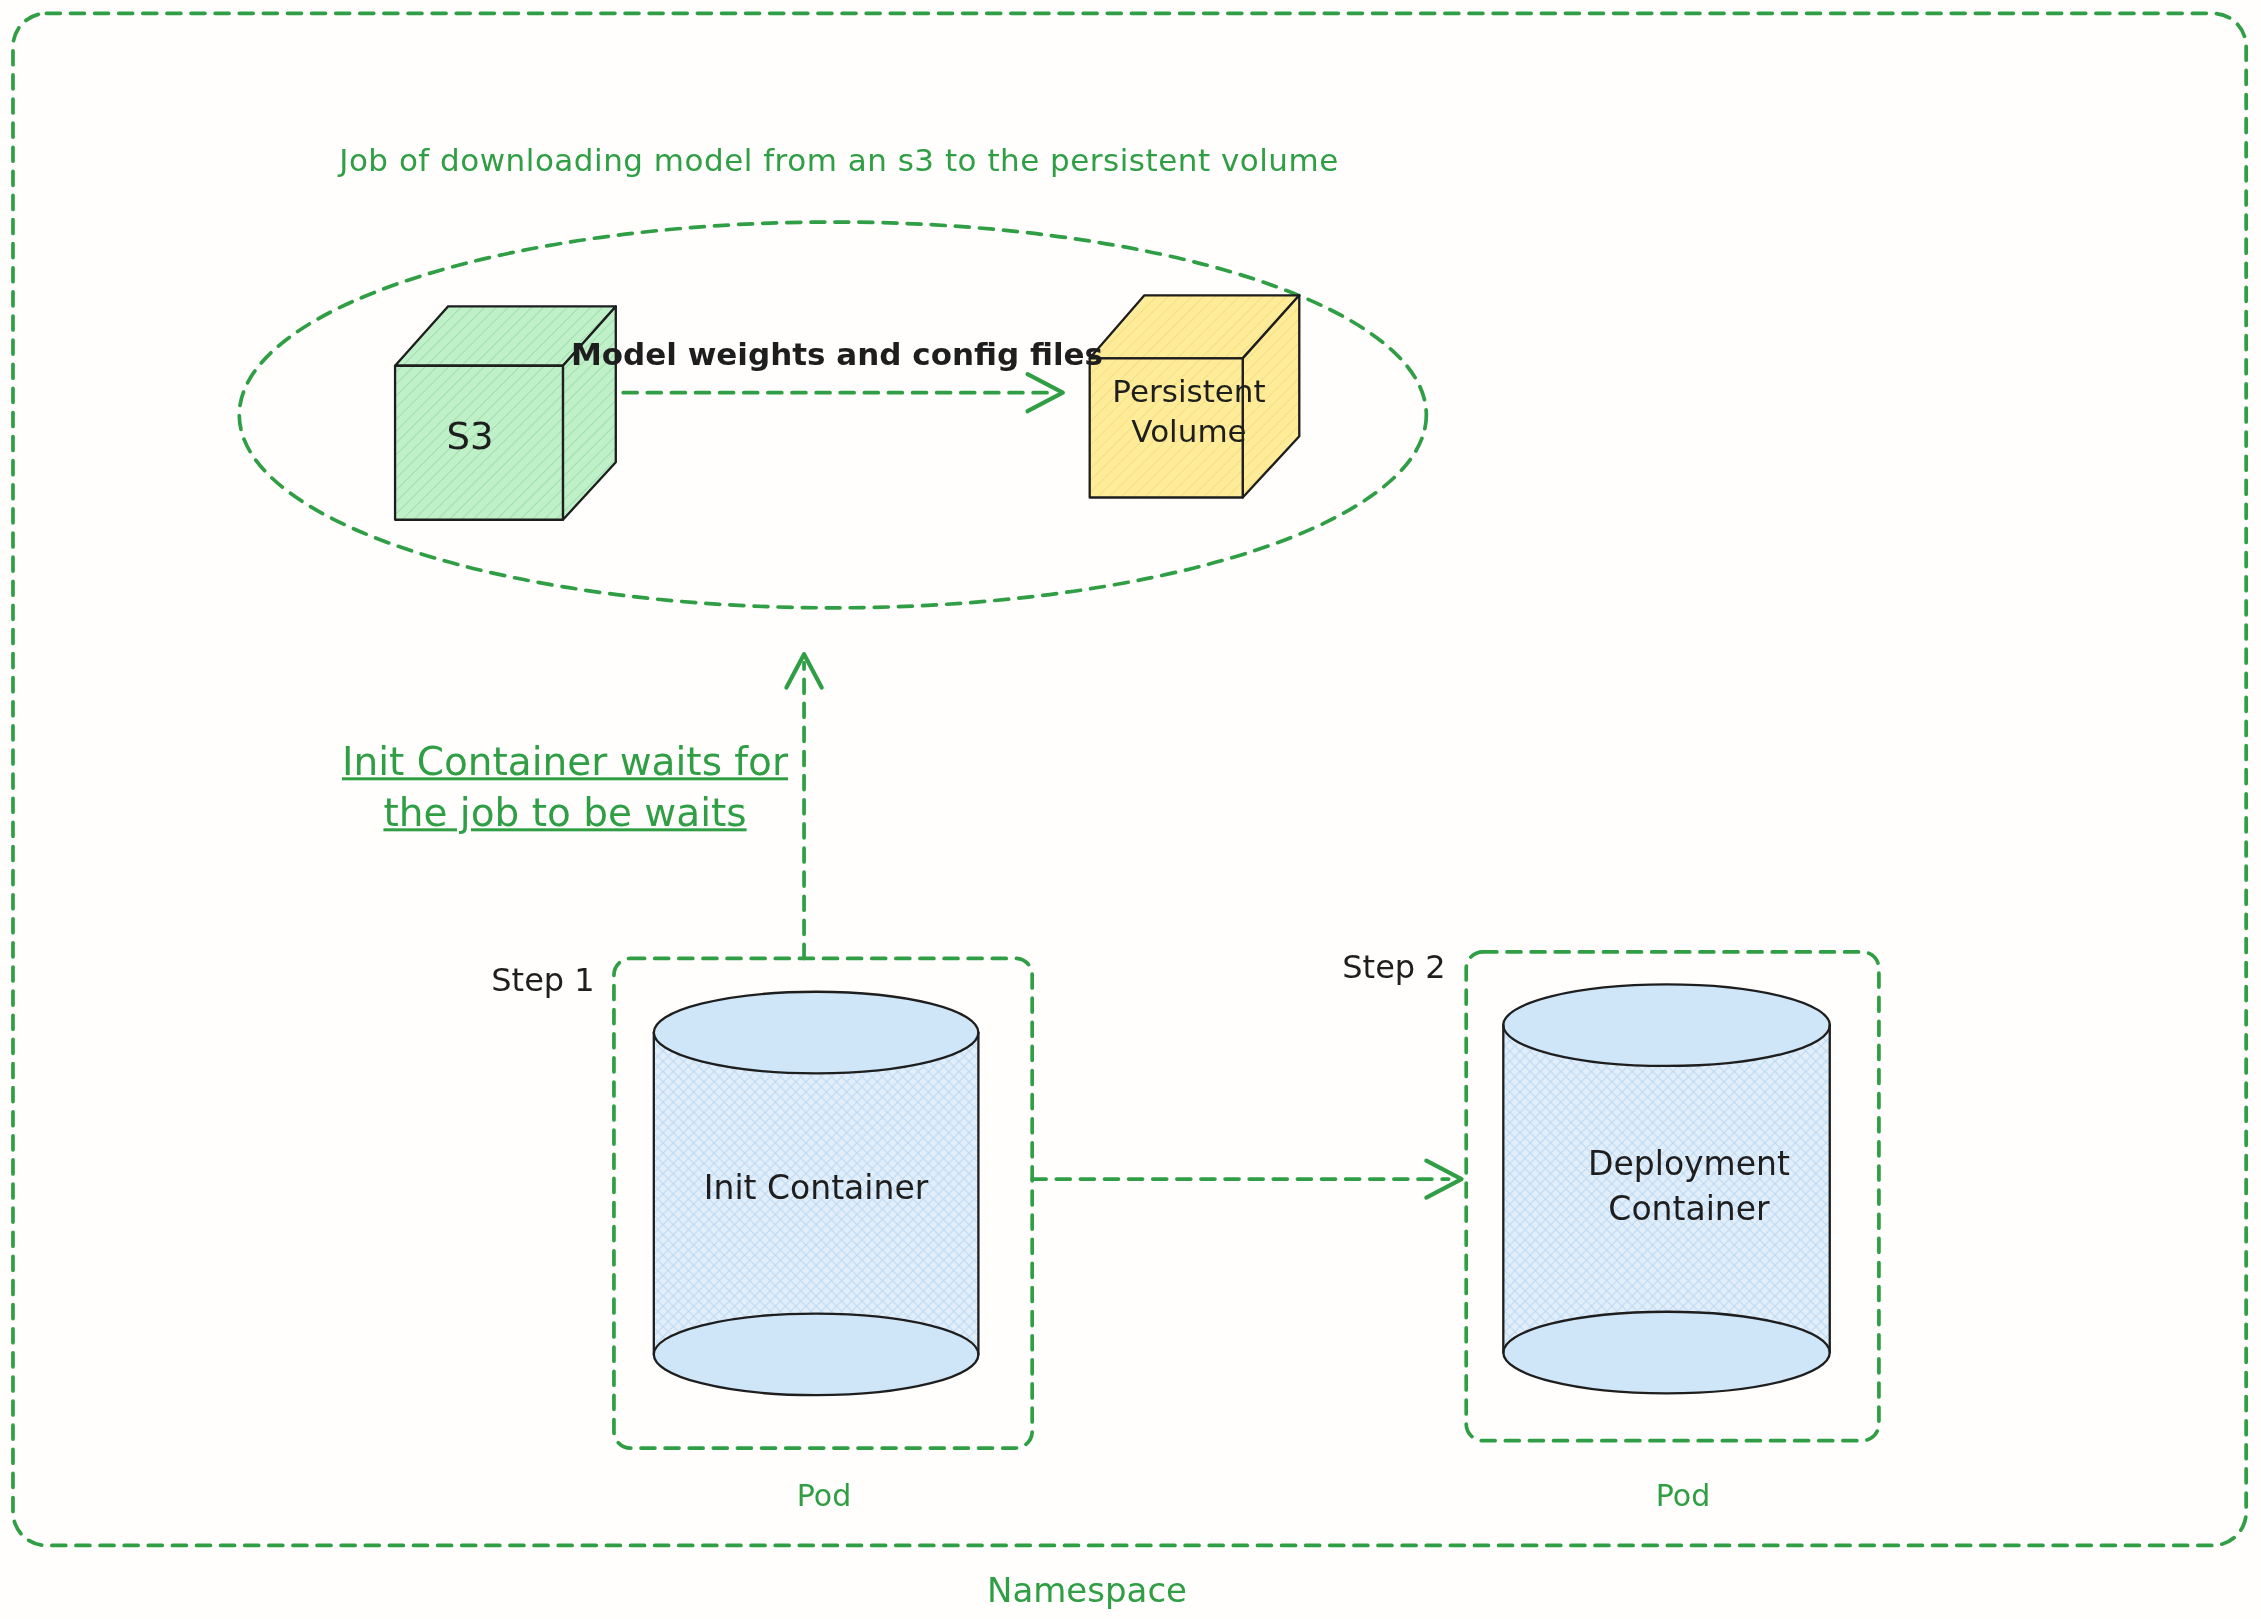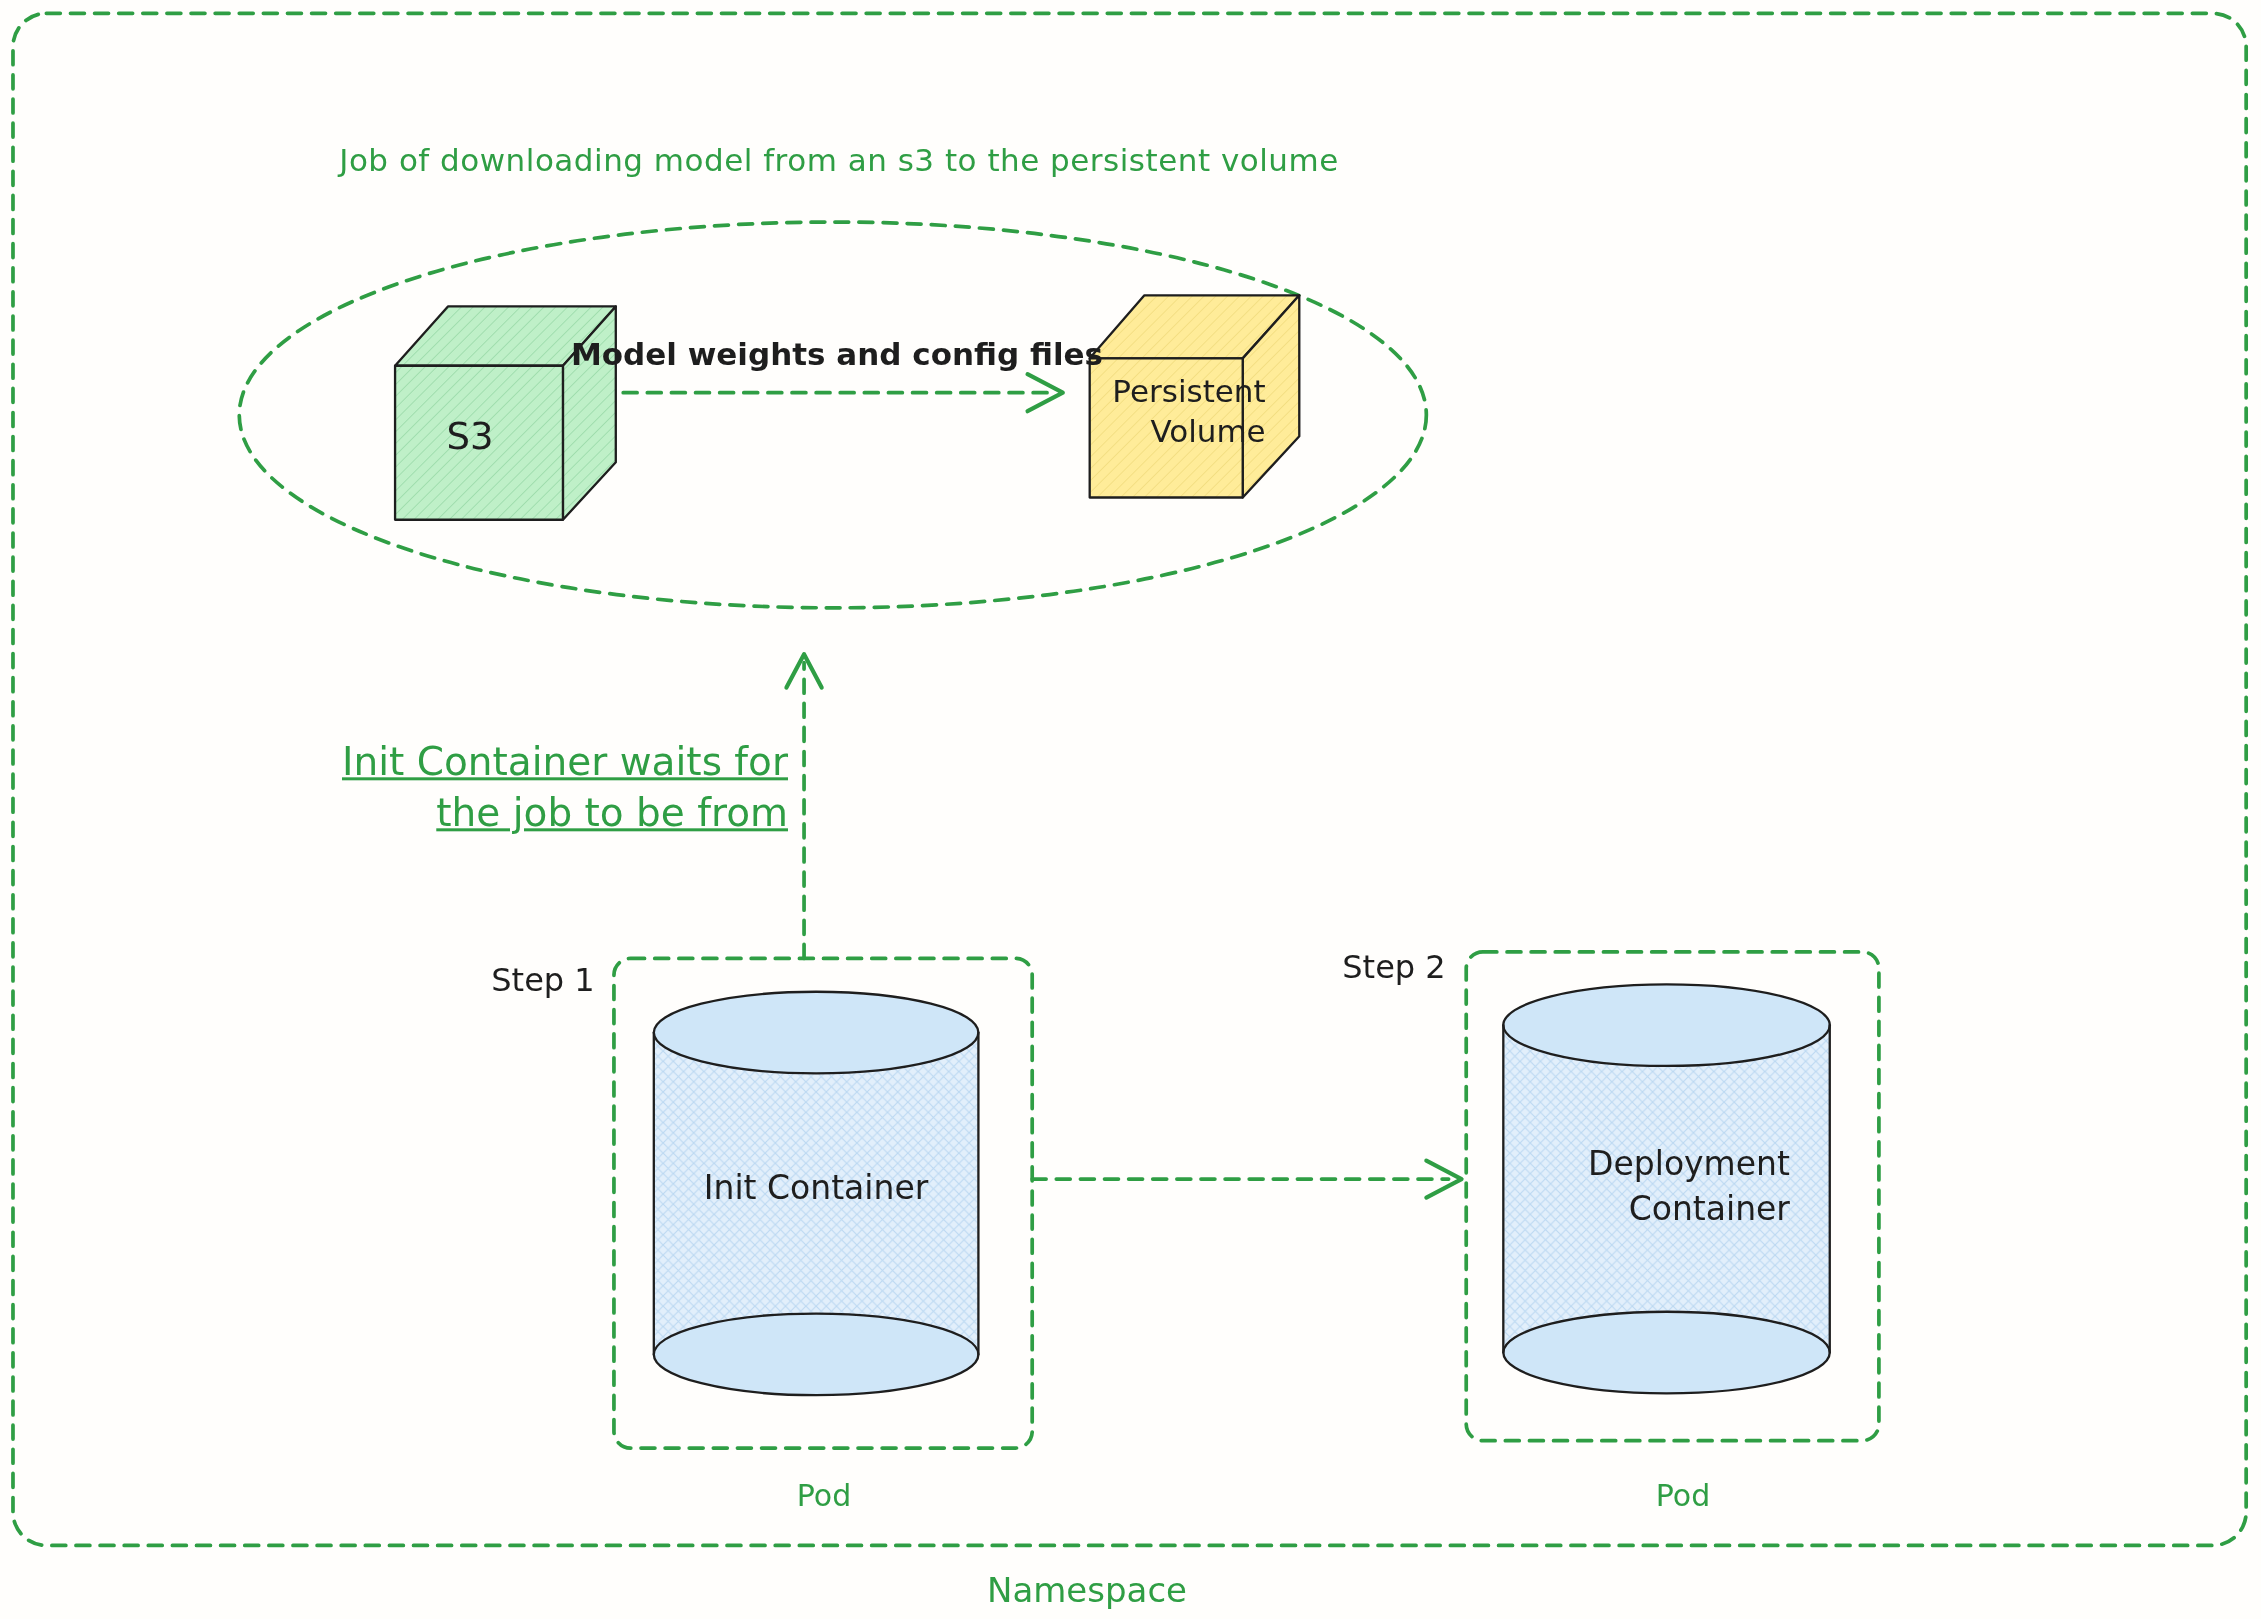--- a/index.html
+++ b/index.html
@@ -20,21 +20,21 @@
   .dash-green { stroke: #2f9e44; stroke-width: 4; stroke-dasharray: 15 11; fill: none; stroke-linecap: round; }
   .solid-green { stroke: #2f9e44; stroke-width: 4.5; fill: none; stroke-linecap: round; stroke-linejoin: round; }
   .ink  { stroke: #1e1e1e; stroke-width: 2.5; stroke-linejoin: round; }
   .ink-line { stroke: #1e1e1e; stroke-width: 2.5; stroke-linecap: round; }
 
   
   .label {
     position: absolute;
     transform: translate(-50%, -50%);
     white-space: nowrap;
-    text-align: right;
+    text-align: center;
     color: #1e1e1e;
   }
   .label span { display: block; padding-left: 44px; }
   .green { color: #2f9e44; }
 
   .t-title     { font-size: 31px; letter-spacing: 0.5px; }
   .t-arrow     { font-size: 31px; font-weight: bold; }
   .t-s3        { font-size: 37px; }
   .t-pv        { font-size: 31px; line-height: 1.28; }
   .t-note      { font-size: 39px; line-height: 1.3; text-decoration: underline; }
@@ -122,21 +122,21 @@
 
   <div class="label t-s3" style="left:470px; top:436px;">S3</div>
 
   <div class="label t-pv" style="left:1167px; top:412px;">
     <span>Persistent</span>
     <span>Volume</span>
   </div>
 
   <div class="label t-note green" style="left:543px; top:788px;">
     <span>Init Container waits for</span>
-    <span>the job to be from</span>
+    <span>the job to be waits</span>
   </div>
 
   <div class="label t-step" style="left:543px; top:980px;">Step 1</div>
 
   <div class="label t-step" style="left:1394px; top:967px;">Step 2</div>
 
   <div class="label t-container" style="left:816px; top:1188px;">Init Container</div>
 
   <div class="label t-container" style="left:1667px; top:1187px;">
     <span>Deployment</span>

